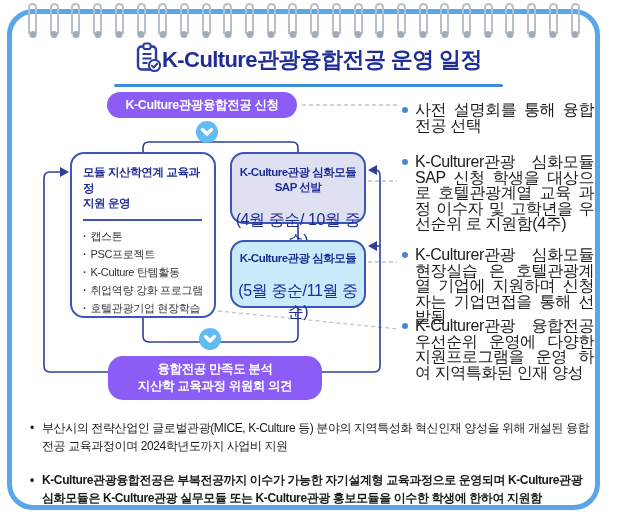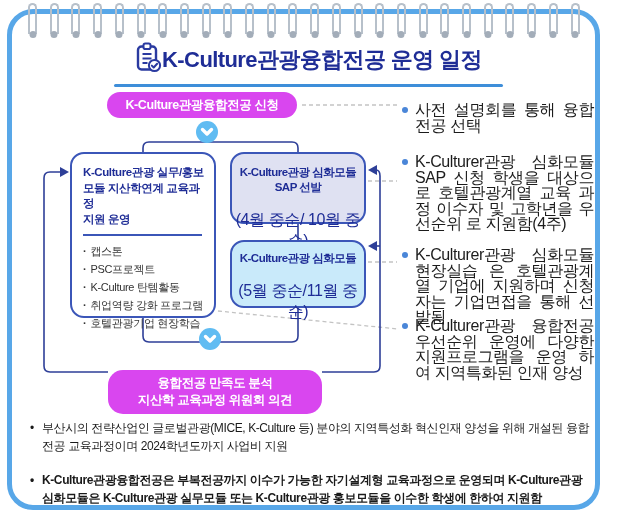--- a/index.html
+++ b/index.html
@@ -24,25 +24,25 @@
   }
   
   .title-row{position:absolute;left:0;top:42px;width:617px;display:flex;align-items:center;justify-content:center;gap:0;z-index:3;}
   .page-title{font-size:22px;font-weight:700;color:#1f2d96;letter-spacing:-0.6px;}
   .title-underline{position:absolute;left:114px;top:84px;width:389px;height:3px;background:#3e8ed9;border-radius:2px;z-index:3;}
   
   .connectors{position:absolute;left:0;top:0;width:617px;height:523px;z-index:1;}
   
   .node{position:absolute;box-sizing:border-box;z-index:2;}
   .pill{
-    background:#d946ef;color:#ffffff;font-weight:700;display:flex;
+    background:#8b5cf6;color:#ffffff;font-weight:700;display:flex;
     align-items:center;justify-content:center;text-align:left;letter-spacing:-0.4px;
   }
   .pill-start{left:107px;top:92px;width:190px;height:26px;border-radius:14px;font-size:12.5px;}
-  .pill-end{left:108px;top:370px;width:214px;height:44px;border-radius:15px;font-size:12.5px;flex-direction:column;line-height:17px;font-weight:600;}
+  .pill-end{left:108px;top:356px;width:214px;height:44px;border-radius:15px;font-size:12.5px;flex-direction:column;line-height:17px;font-weight:600;}
   .chevron-circle{
     position:absolute;width:22px;height:22px;border-radius:50%;background:#60bcf2;
     display:flex;align-items:center;justify-content:center;z-index:4;
   }
   .box-left{
     left:70px;top:152px;width:146px;height:166px;background:#ffffff;
     border:2px solid #3b56b8;border-radius:14px;padding:11px 8px 0 11px;
   }
   .box-left-title{color:#1f2d96;font-weight:700;font-size:11.5px;line-height:15.5px;letter-spacing:-0.4px;}
   .box-divider{height:2px;background:#3b56b8;margin:7px 4px 6px 0;}
@@ -148,21 +148,20 @@
 <div class="node pill pill-start">K-Culture관광융합전공 신청</div>
 
 <div class="chevron-circle" style="left:196px;top:121px;">
   <svg width="22" height="22" viewBox="0 0 22 22">
       <polyline points="6.5,8.5 11,13 15.5,8.5" fill="none" stroke="#ffffff" stroke-width="3.4" stroke-linecap="round" stroke-linejoin="round"></polyline>
     </svg>
 </div>
 
 <div class="node box-left">
   <div class="box-left-title">
-    <div>K-Culture관광 실무/홍보</div>
     <div>모듈 지산학연계 교육과정</div>
     <div>지원 운영</div>
   </div>
   <div class="box-divider"></div>
   <ul class="module-list">
     <li>캡스톤</li>
     <li>PSC프로젝트</li>
     <li>K-Culture 탄템활동</li>
     <li>취업역량 강화 프로그램</li>
     <li>호텔관광기업 현장학습</li>

